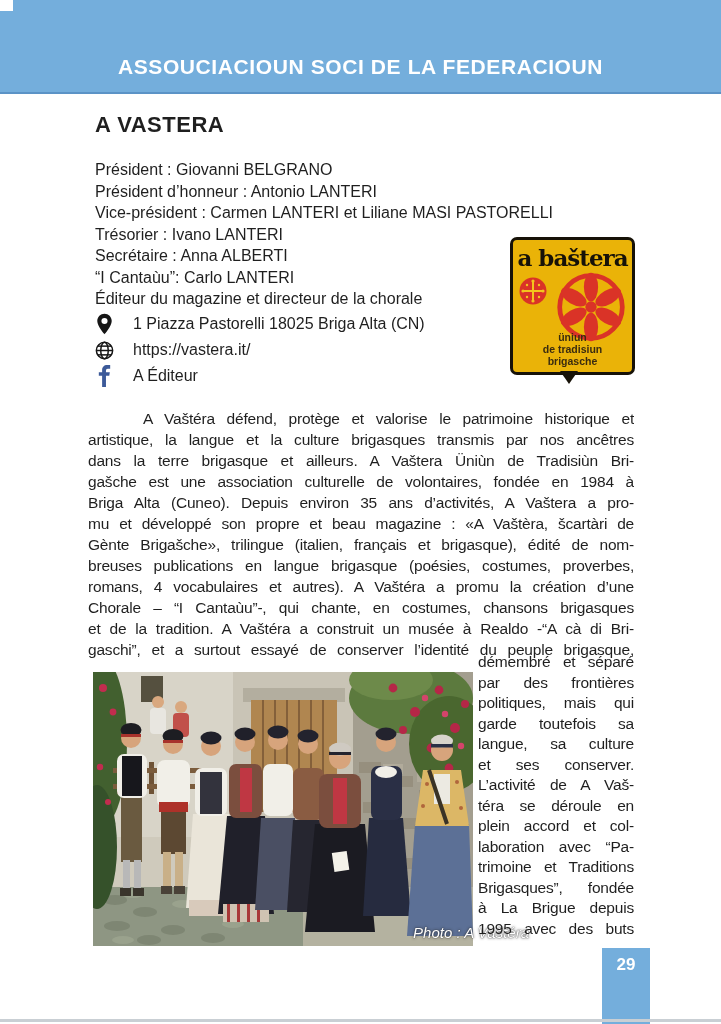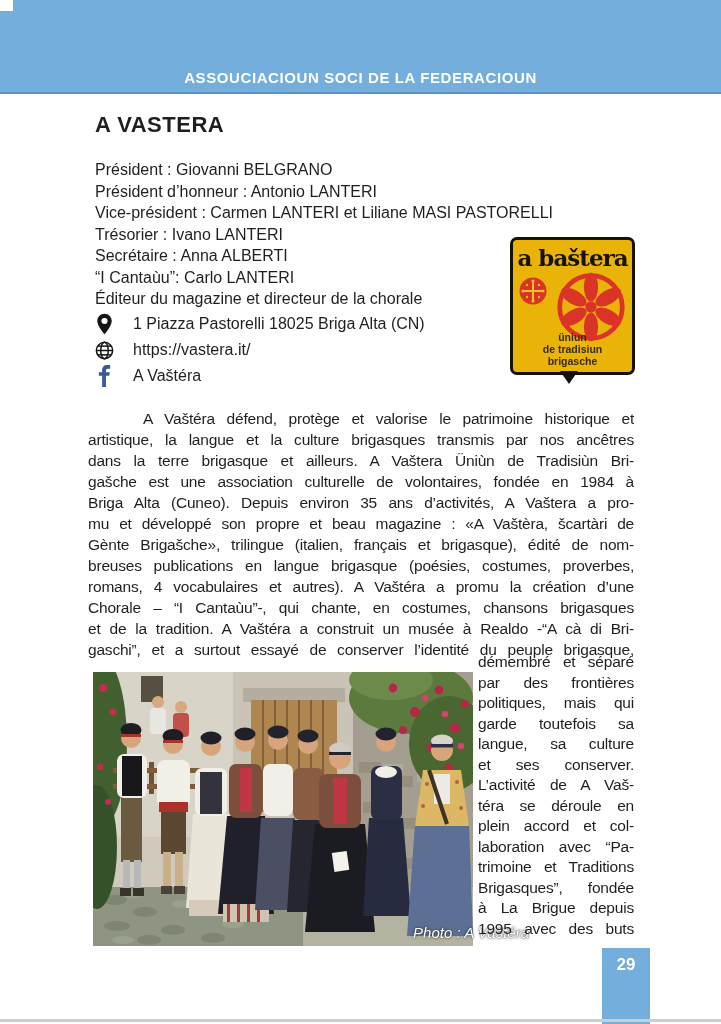--- a/index.html
+++ b/index.html
@@ -7,22 +7,22 @@
     position:relative; width:721px; height:1024px; background:#ffffff;
     font-family:"Liberation Sans", sans-serif; color:#1f1f1f; overflow:hidden;
   }
   
   .band{
     position:absolute; left:0; top:0; width:721px; height:92px;
     background:#74AEDC; border-bottom:2px solid #5B93C6;
     display:flex; align-items:flex-end; justify-content:center;
   }
   .band-title{
-    color:#ffffff; font-weight:bold; font-size:15px; letter-spacing:.6px;
-    padding-bottom:6px; white-space:nowrap;
+    color:#ffffff; font-weight:bold; font-size:21px; letter-spacing:.6px;
+    padding-bottom:13px; white-space:nowrap;
   }
   .scan-notch{position:absolute;left:0;top:0;width:13px;height:11px;background:#ffffff;}
   
   .article-title{
     position:absolute; left:95px; top:112px; font-size:22px; font-weight:bold;
     letter-spacing:.5px;
   }
   .officers{position:absolute; left:95px; top:159px; width:460px; font-size:16px; line-height:21.5px;}
   .contact{position:absolute; left:92px; top:311px; width:420px;}
   .contact-row{display:flex; align-items:center; height:26px;}
@@ -119,21 +119,21 @@
         </svg>
       </span>
       <span class="contact-text">https://vastera.it/</span>
     </div>
     <div class="contact-row">
       <span class="contact-icon">
         <svg width="13" height="22" viewBox="0 0 14 24">
           <path fill="#3C5A99" d="M13.2 0H9.9C6.5 0 4.4 2.2 4.4 5.7V8H0.8v3.8h3.6V24h4.2V11.8h3.6l.6-3.8H8.6V6.2c0-1.2.5-2.1 2.1-2.1h2.5V0z"></path>
         </svg>
       </span>
-      <span class="contact-text">A Vaštéra</span>
+      <span class="contact-text">A Éditeur</span>
     </div>
   </div>
 
   <div class="logo">
     <div class="logo-title">a baštera</div>
     <span class="logo-cross">
       <svg width="30" height="30" viewBox="0 0 30 30">
         <circle cx="15" cy="15" r="13.5" fill="#DA3327"></circle>
         <g stroke="#F3C51D" stroke-width="2" fill="none">
           <path d="M15 5v20M5 15h20"></path>

